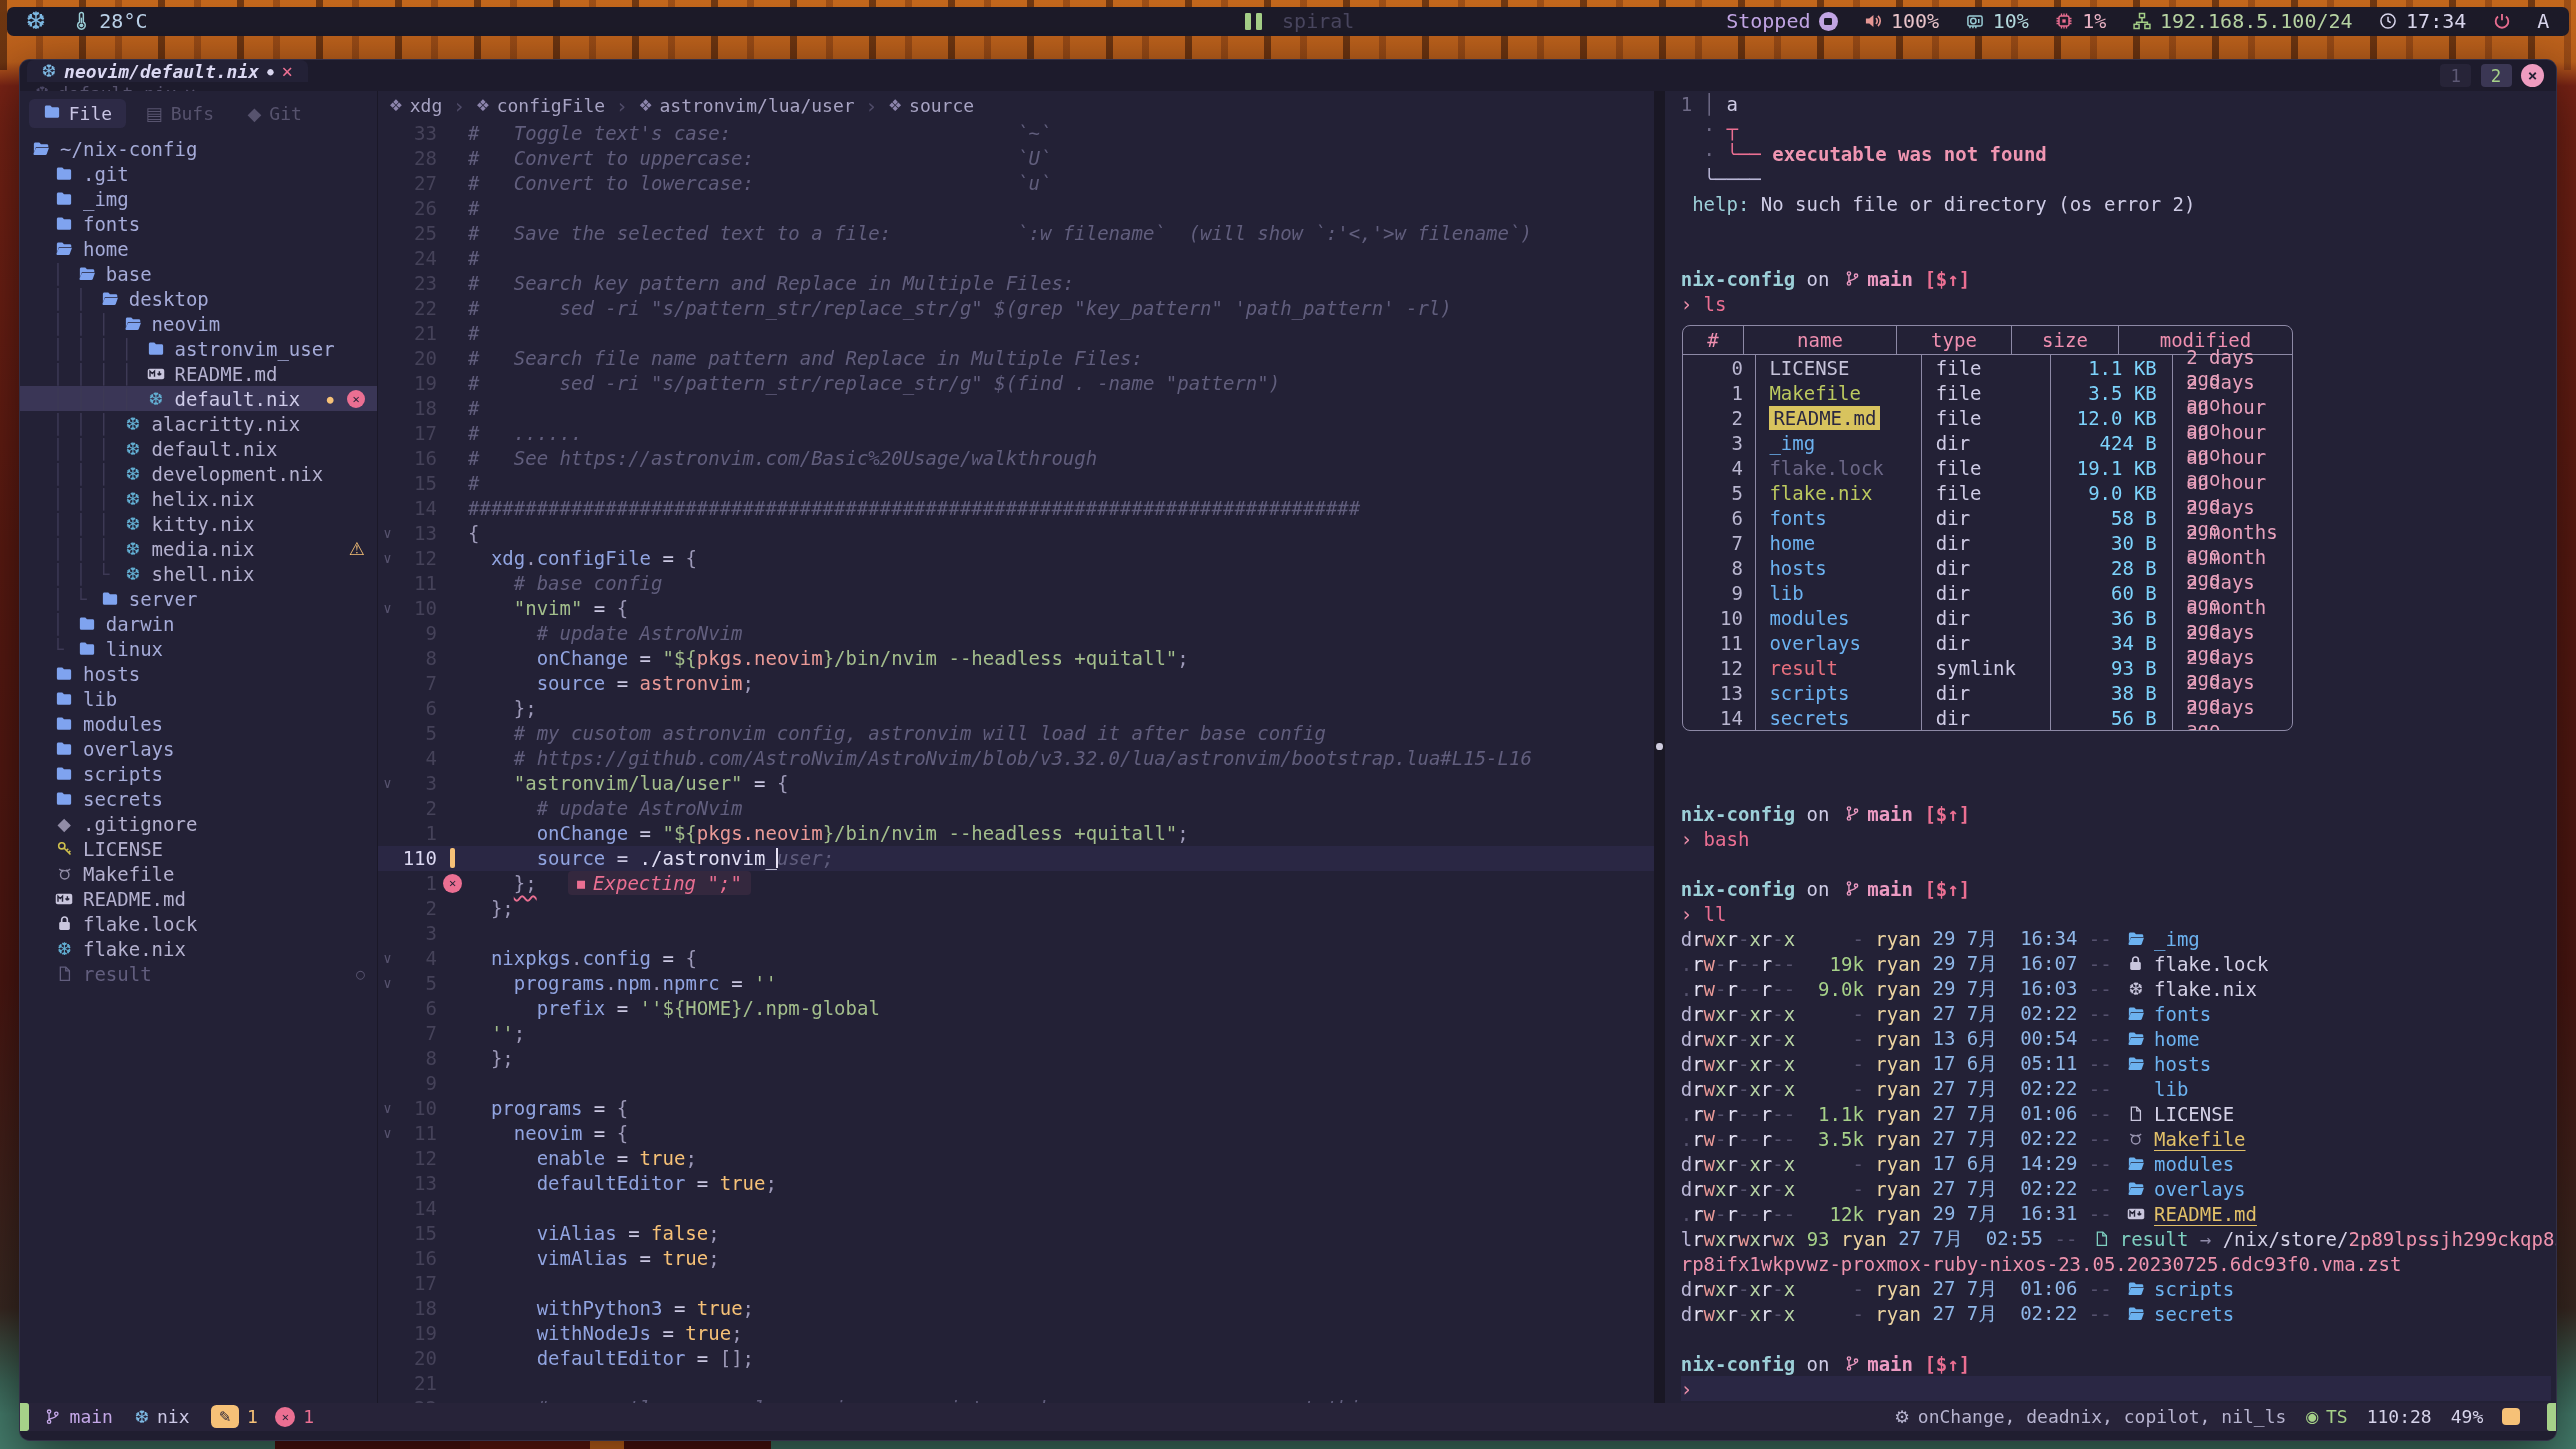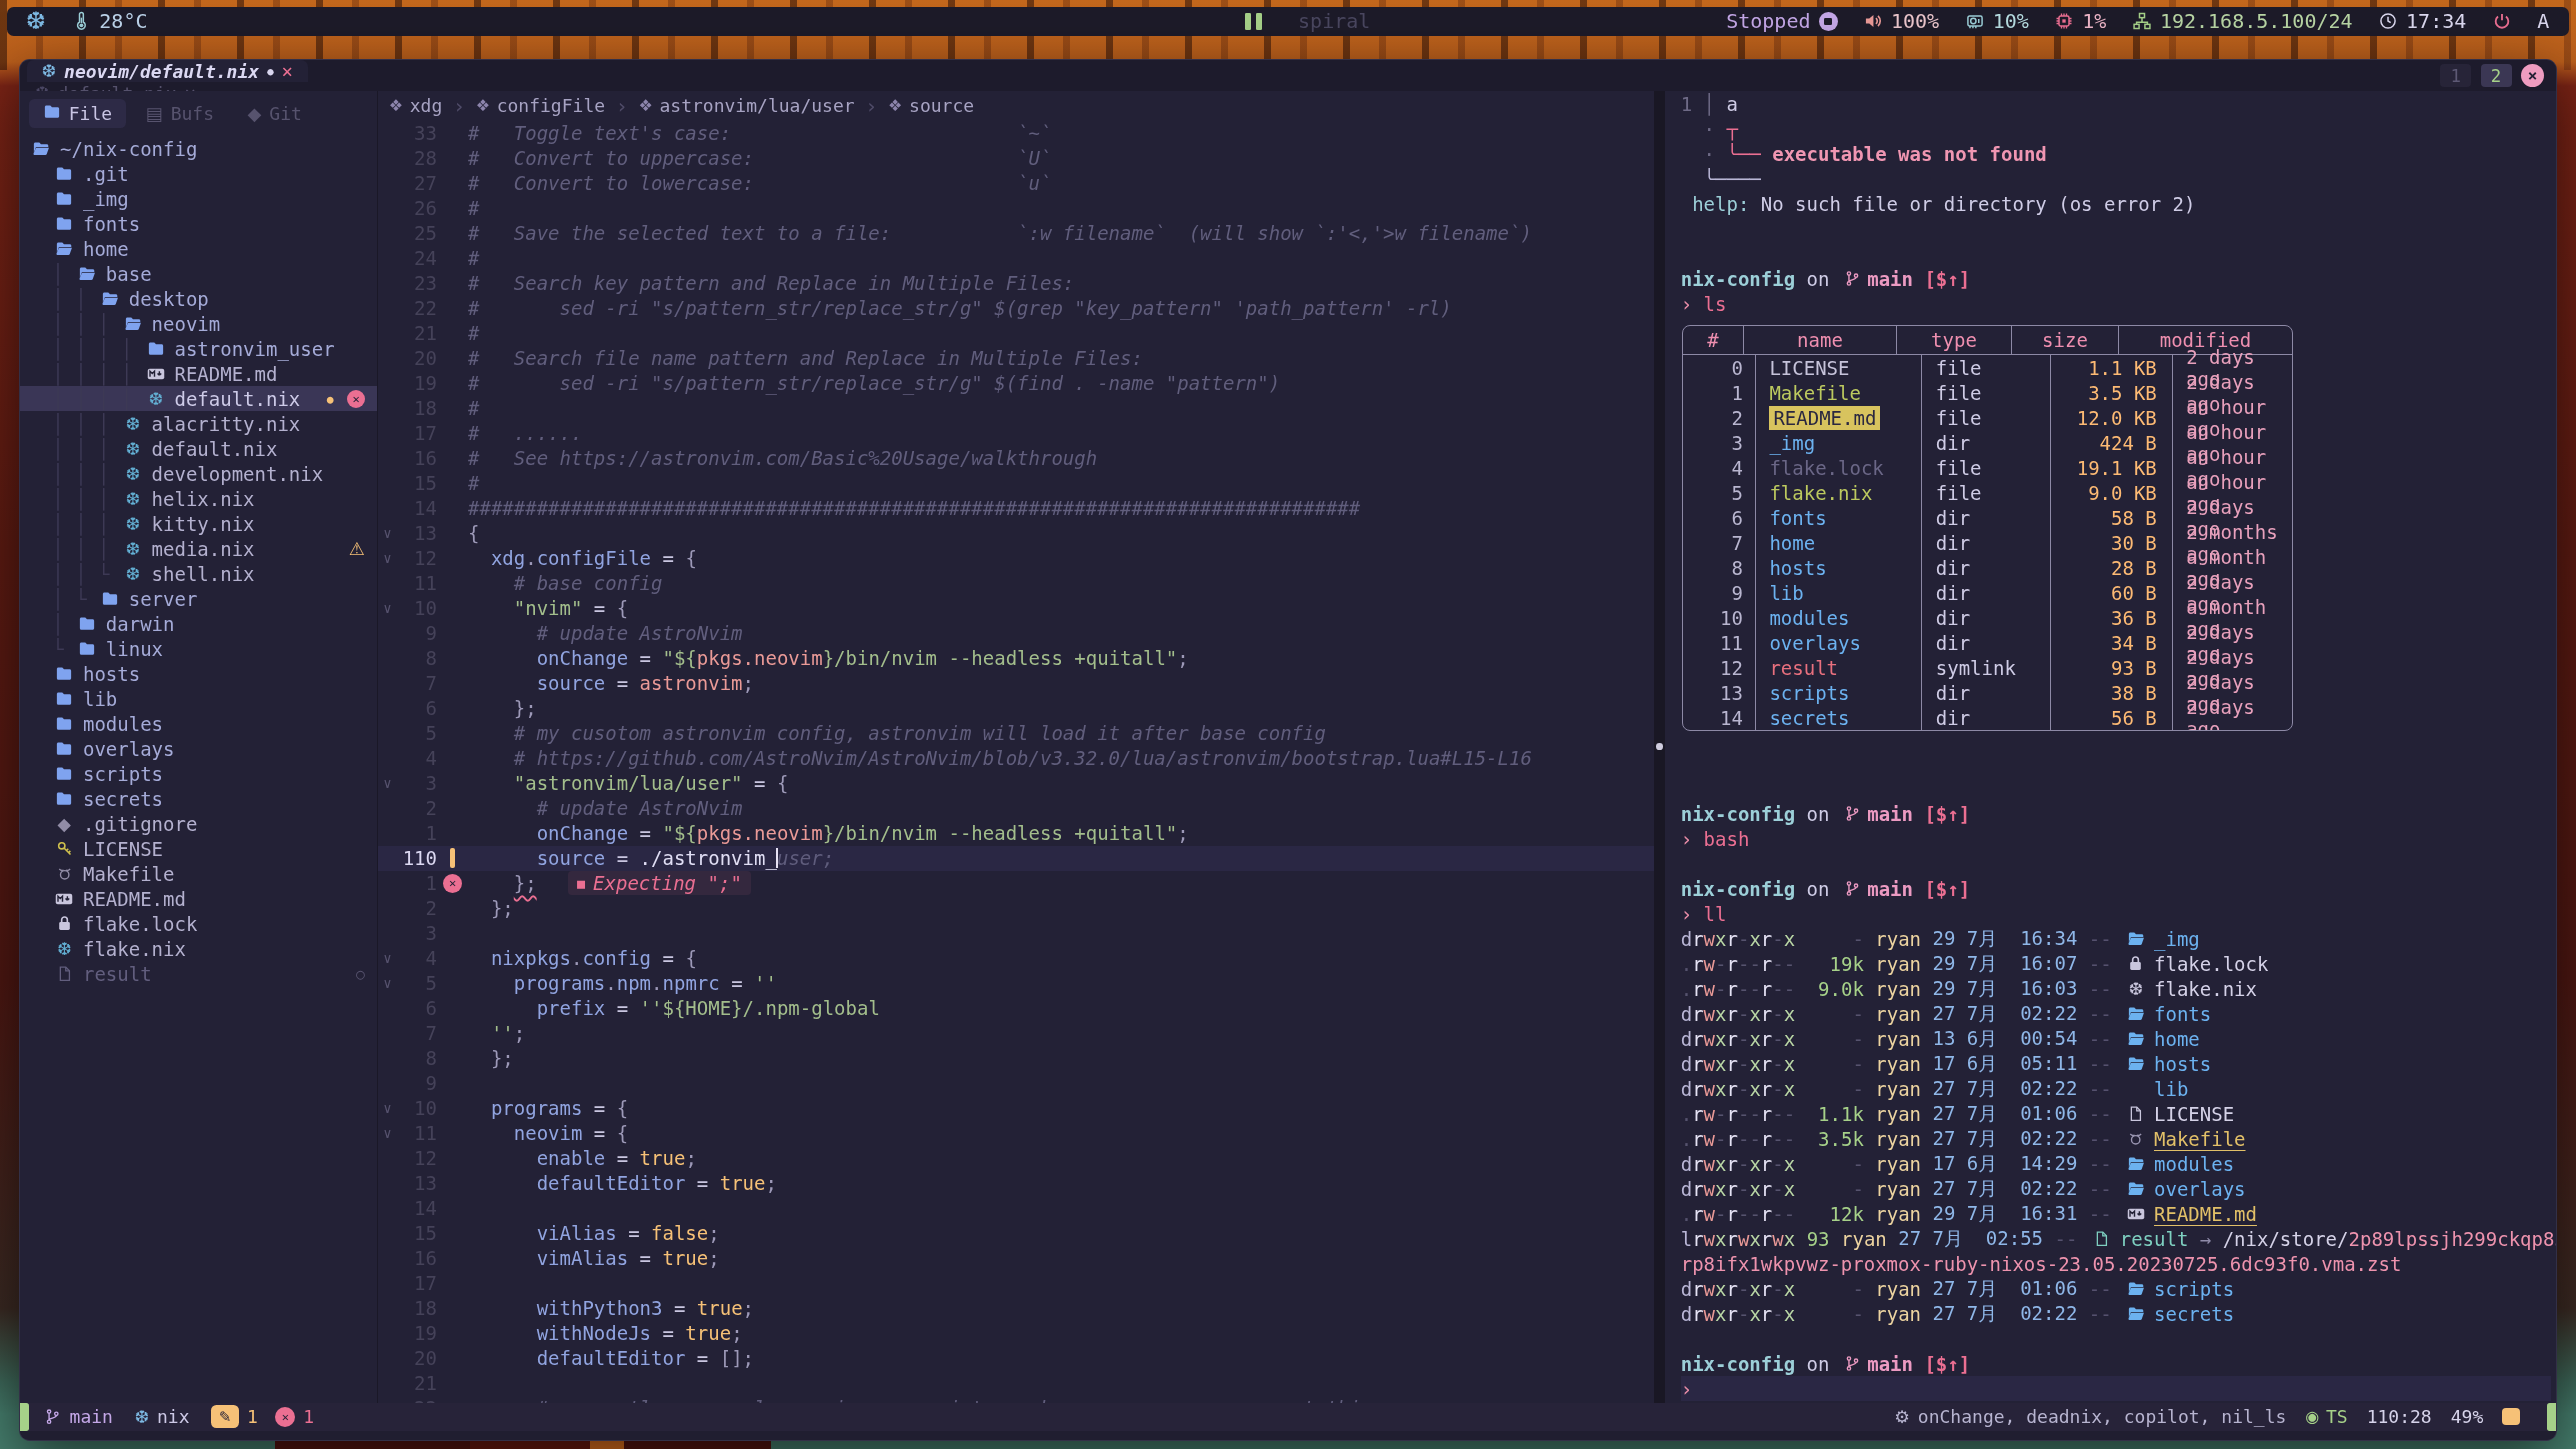--- a/index.html
+++ b/index.html
@@ -14,21 +14,21 @@
     background:repeating-linear-gradient(90deg,rgba(42,16,8,.55) 0 6.7px,rgba(0,0,0,0) 6.7px 36px,
       rgba(84,33,12,.35) 36px 43px,rgba(0,0,0,0) 43px 79px);}
   #wall-bottom{position:absolute;bottom:0;left:0;width:100%;height:19px;
     background:linear-gradient(90deg,#47806f 0 275px,#571410 275px 470px,#6d1a10 470px 590px,
       #e2711d 590px 624px,#571410 624px 771px,#47806f 771px 100%);}
 
   
   #topbar{position:absolute;left:6.7px;top:6.7px;right:6.7px;height:29.5px;background:#1d1b29;
     border-radius:6.7px;display:flex;align-items:center;font-size:20px;}
   .tb-left{display:flex;align-items:center;gap:25.5px;margin-left:19px;}
-  .tb-center{position:absolute;left:1238px;display:flex;align-items:center;gap:36px;}
+  .tb-center{position:absolute;left:1238px;display:flex;align-items:center;gap:20px;}
   .tb-right{margin-left:auto;display:flex;align-items:center;gap:25.5px;margin-right:20px;}
   .tb-item{display:flex;align-items:center;gap:8px;}
   .ic svg{display:block;}
   .nixlogo{color:#7ebae4;font-family:"DejaVu Sans",sans-serif;font-size:24px;}
   .pausebars{display:flex;gap:5.4px;}
   .pausebars i{display:block;width:6px;height:17.4px;background:#a6d189;border-radius:1.3px;}
   .stop-ic{width:19px;height:19px;border-radius:50%;background:#c4a7e7;display:flex;align-items:center;justify-content:center;}
   .stop-ic i{display:block;width:7.4px;height:7.4px;background:#1d1b29;border-radius:1.3px;}
 
   
@@ -130,21 +130,21 @@
 
   
   .ntbl{margin:9.4px 0 20px 1.3px;width:609px;border:1.3px solid #8d89a6;border-radius:8px;overflow:hidden;}
   .ntr{display:flex;height:25px;align-items:center;}
   .ntr.hd{height:28px;border-bottom:1.3px solid #8d89a6;}
   .ntr>span{height:100%;display:flex;align-items:center;}
   .ntr>span+span{border-left:1.3px solid #8d89a6;}
   .nc0{width:60px;justify-content:flex-end;padding-right:12px;color:#b9b6d0;}
   .nc1{width:152px;padding-left:13.4px;}
   .nc2{width:114px;padding-left:13.4px;color:#cfcce6;}
-  .nc3{width:106px;justify-content:flex-end;padding-right:15px;color:#fdba74;}
+  .nc3{width:106px;justify-content:flex-end;padding-right:15px;color:#7dd3fc;}
   .nc4{flex:1;padding-left:13.4px;color:#e8a0bc;}
   .ntr.hd>span{justify-content:center;padding:0;color:#ef8fb0;}
   .nm-blue{color:#6cb2f0;} .nm-yellow{color:#bcc95f;} .nm-dim{color:#6b6787;}
   .nm-red{color:#e8707e;} .nm-plain{color:#c6c3da;}
   .nm-hl{background:#d8c35e;color:#2a2740;padding:0.7px 4px;}
 
   
   .p-t{color:#b9b6d6;} .p-r{color:#e5e2f4;} .p-w{color:#ea9a97;} .p-x{color:#b9d6a5;} .p-d{color:#56536e;}
   .llsz{display:inline-block;width:5ch;text-align:right;color:#a6d189;}
   .llsz.dim{color:#56536e;}

